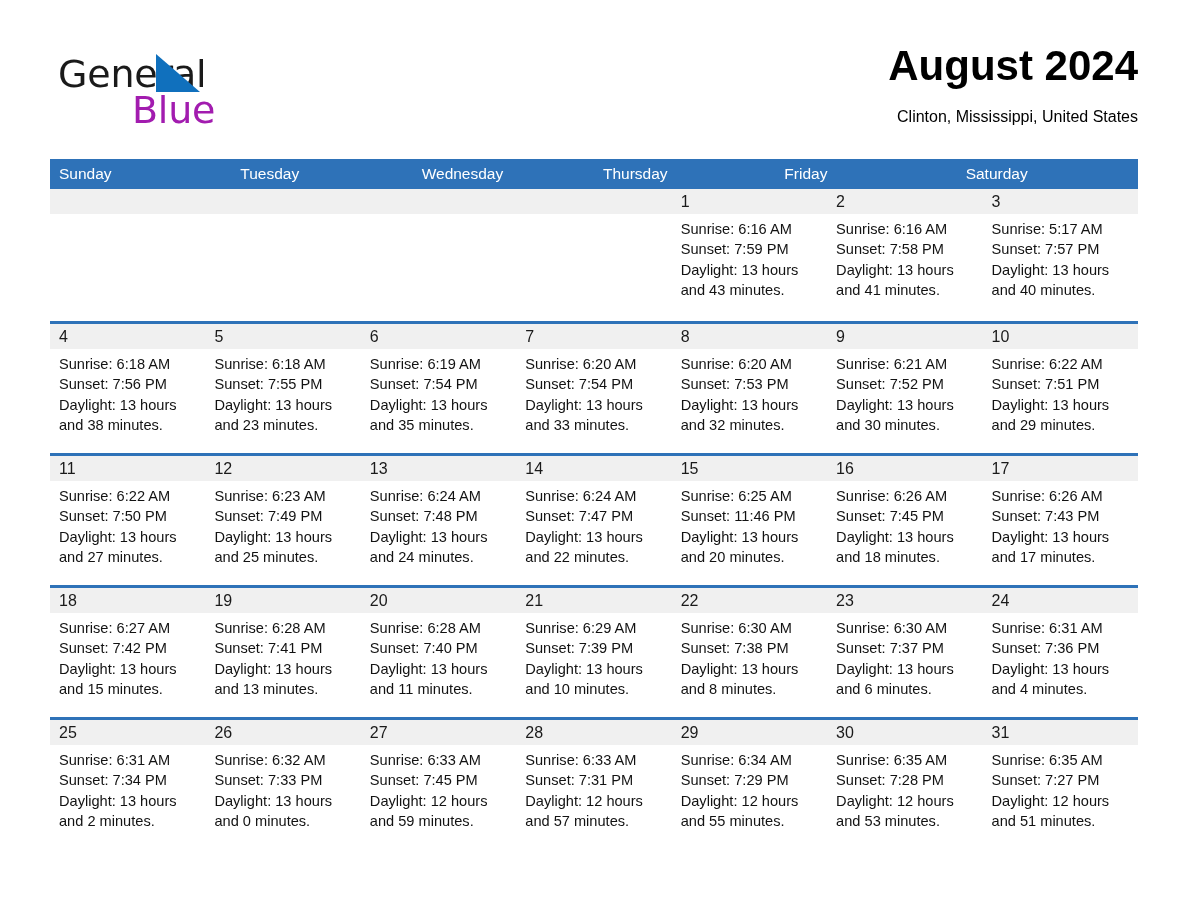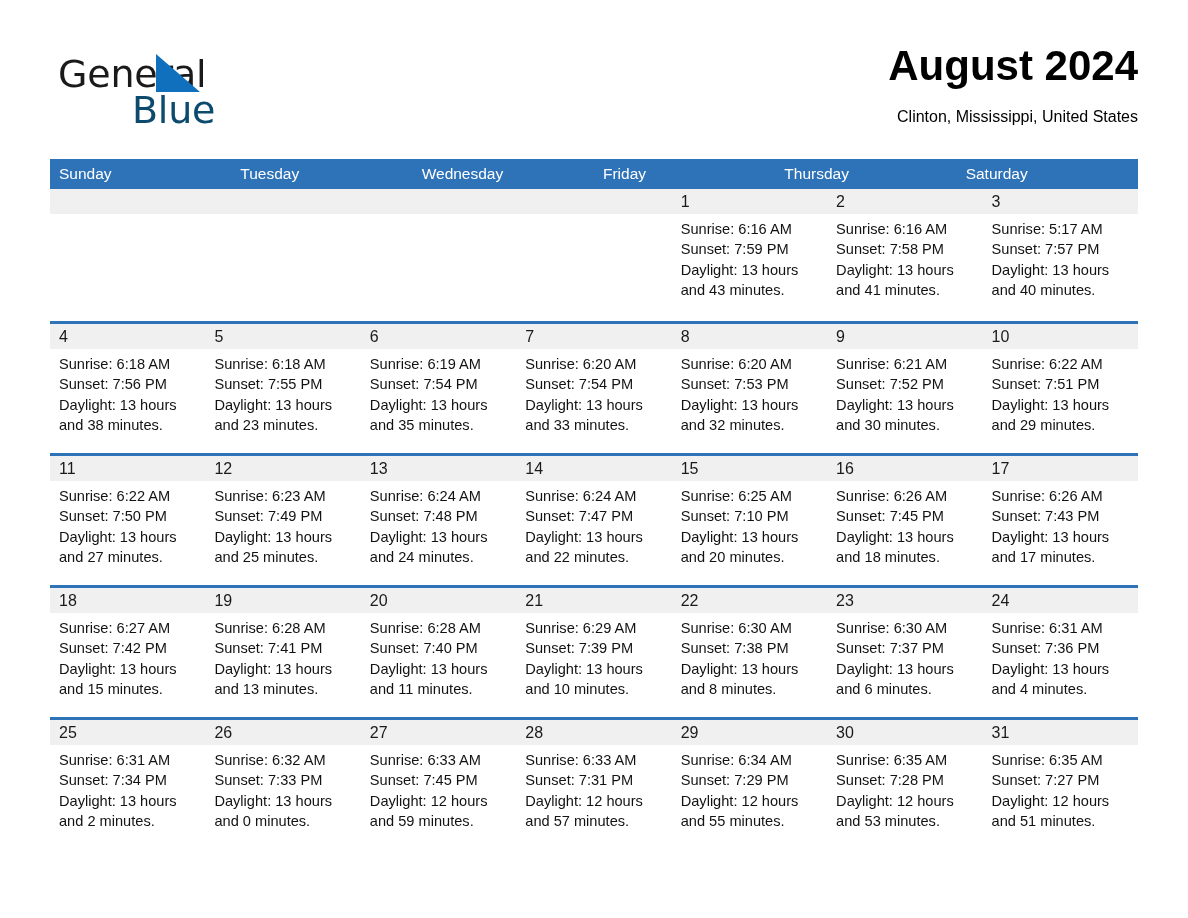--- a/index.html
+++ b/index.html
@@ -48,21 +48,21 @@
     font-family: "DejaVu Sans", sans-serif;
     font-weight: 400;
   }
   .logo-blue {
     position: absolute;
     left: 74px;
     top: 36px;
     font-size: 38px;
     line-height: 44px;
     letter-spacing: -0.2px;
-    color: #0c4a6e;
+    color: #a21caf;
     font-family: "DejaVu Sans", sans-serif;
     font-weight: 400;
   }
   .logo-triangle {
     position: absolute;
     left: 98px;
     top: 2px;
     width: 44px;
     height: 38px;
   }
@@ -175,22 +175,22 @@
       <div class="cal-subtitle">Clinton, Mississippi, United States</div>
     </div>
 
   </div>
 
   <div class="calendar">
     <div class="weekdays">
       <div class="weekday">Sunday</div>
       <div class="weekday">Tuesday</div>
       <div class="weekday">Wednesday</div>
+      <div class="weekday">Thursday</div>
       <div class="weekday">Friday</div>
-      <div class="weekday">Thursday</div>
       <div class="weekday">Saturday</div>
     </div>
     <div id="weeks-container">
         <div class="week first">
           <div class="daycell empty">
             <div class="daynum-band"><span class="daynum"></span></div>
           </div>
           <div class="daycell empty">
             <div class="daynum-band"><span class="daynum"></span></div>
           </div>
@@ -327,21 +327,21 @@
               <div class="detail-line">Sunrise: 6:24 AM</div>
               <div class="detail-line">Sunset: 7:47 PM</div>
               <div class="detail-line">Daylight: 13 hours</div>
               <div class="detail-line">and 22 minutes.</div>
             </div>
           </div>
           <div class="daycell">
             <div class="daynum-band"><span class="daynum">15</span></div>
             <div class="details">
               <div class="detail-line">Sunrise: 6:25 AM</div>
-              <div class="detail-line">Sunset: 7:10 PM</div>
+              <div class="detail-line">Sunset: 11:46 PM</div>
               <div class="detail-line">Daylight: 13 hours</div>
               <div class="detail-line">and 20 minutes.</div>
             </div>
           </div>
           <div class="daycell">
             <div class="daynum-band"><span class="daynum">16</span></div>
             <div class="details">
               <div class="detail-line">Sunrise: 6:26 AM</div>
               <div class="detail-line">Sunset: 7:45 PM</div>
               <div class="detail-line">Daylight: 13 hours</div>

